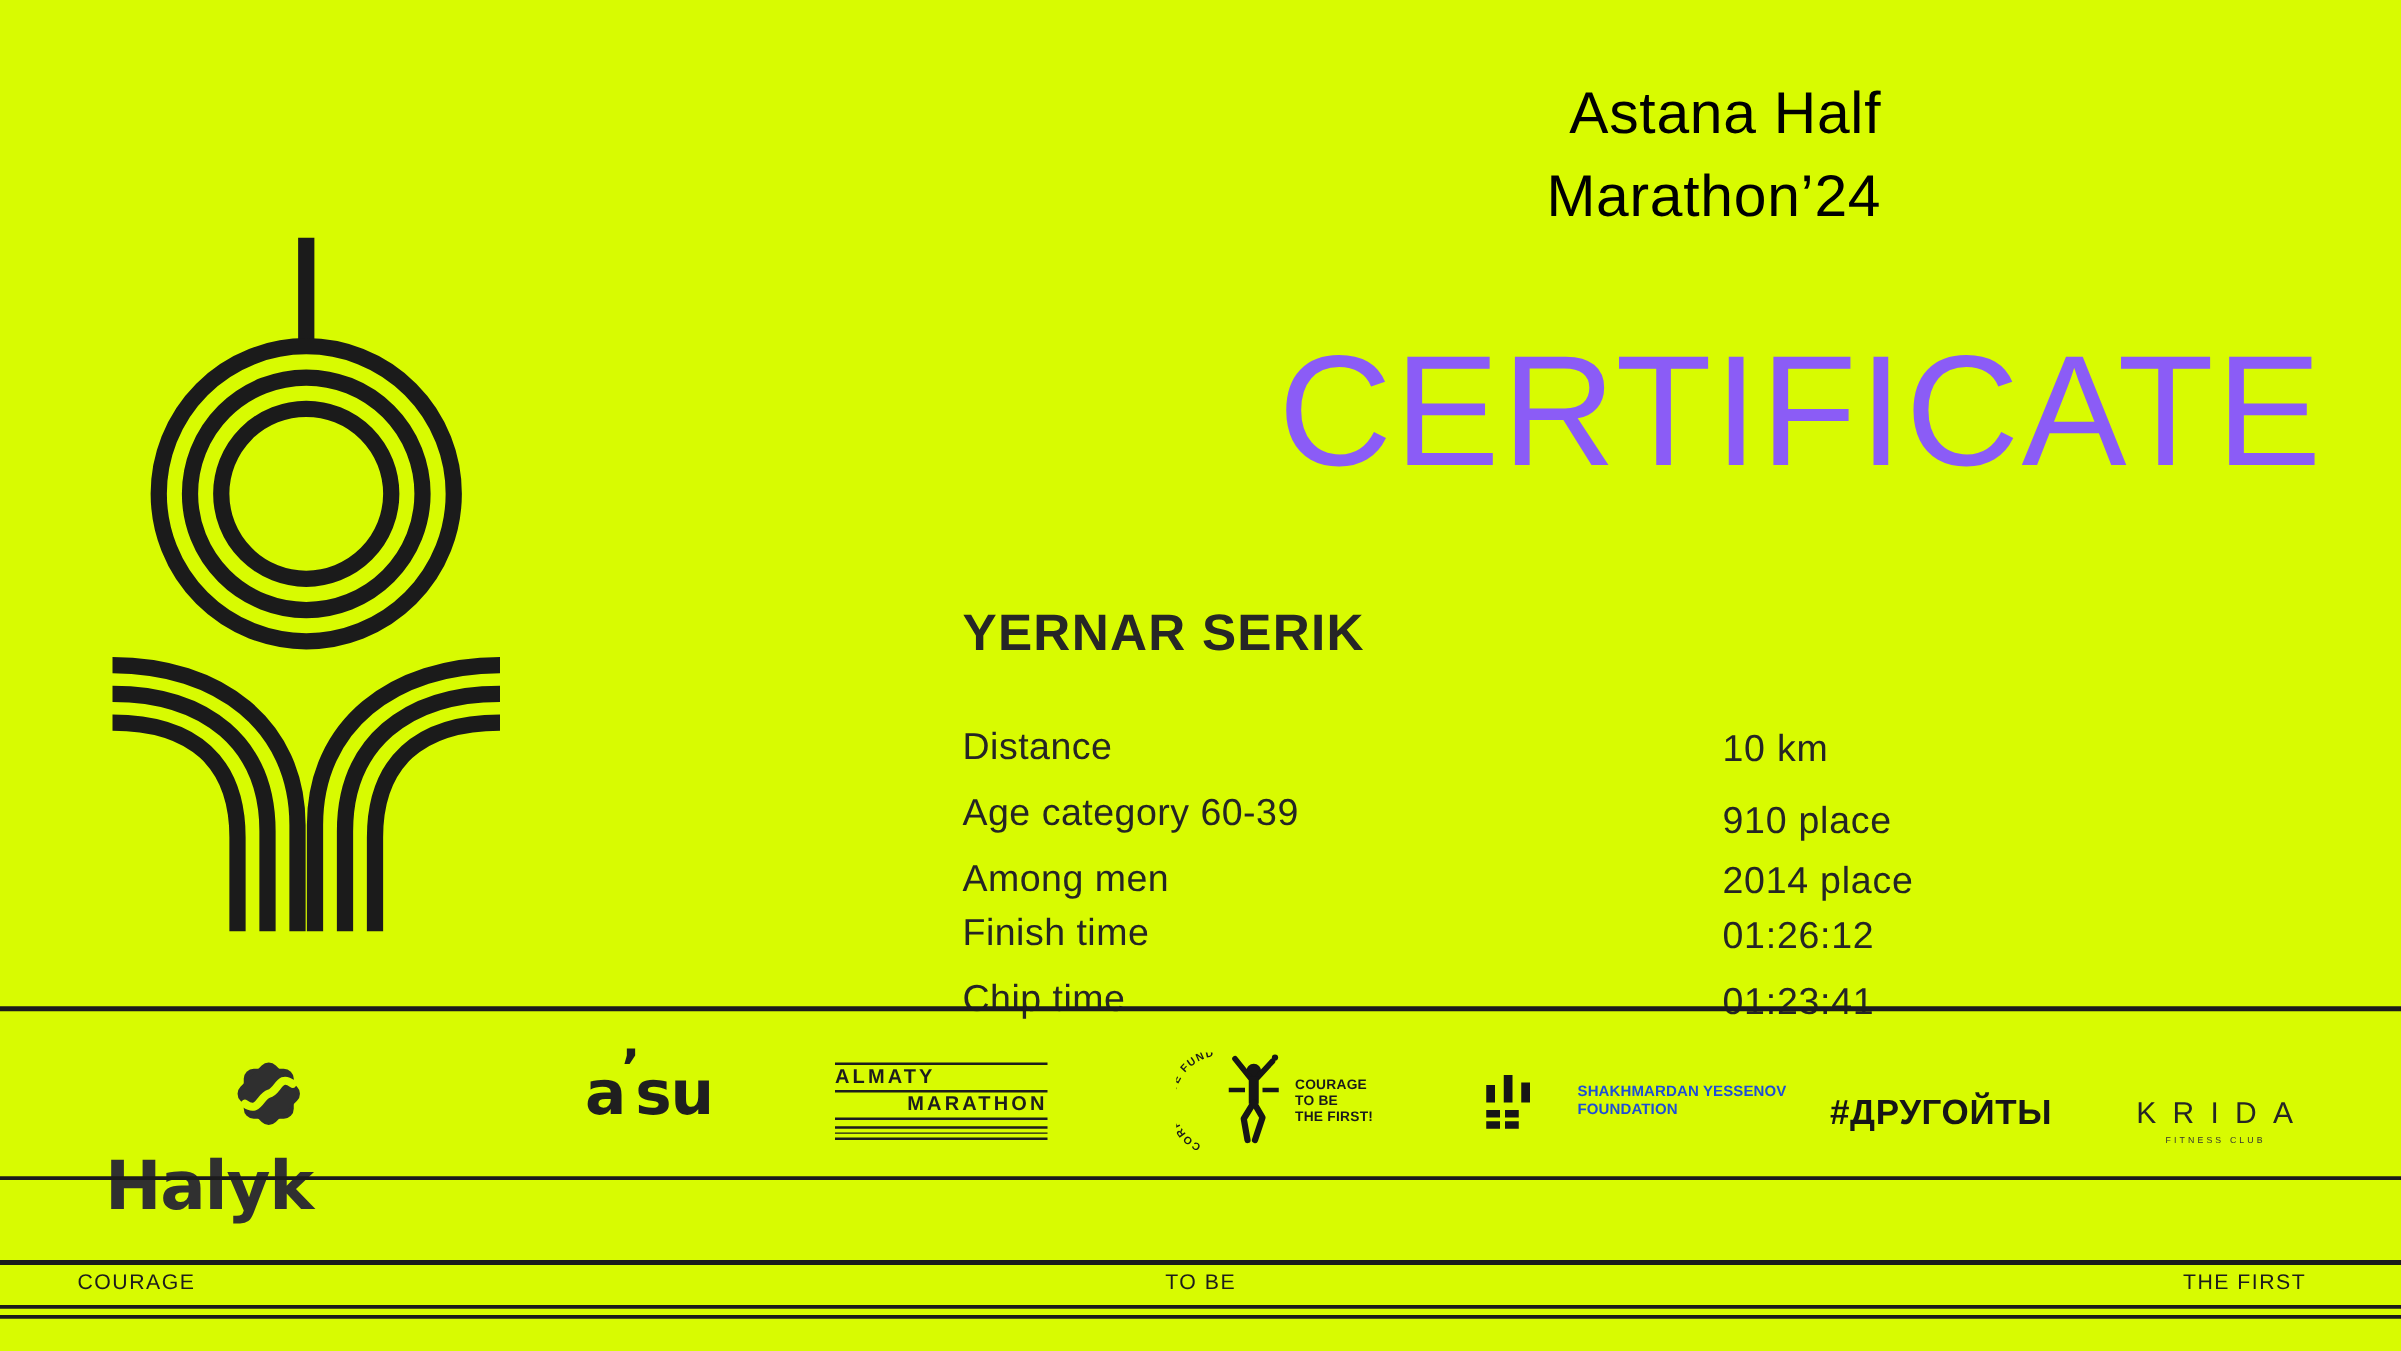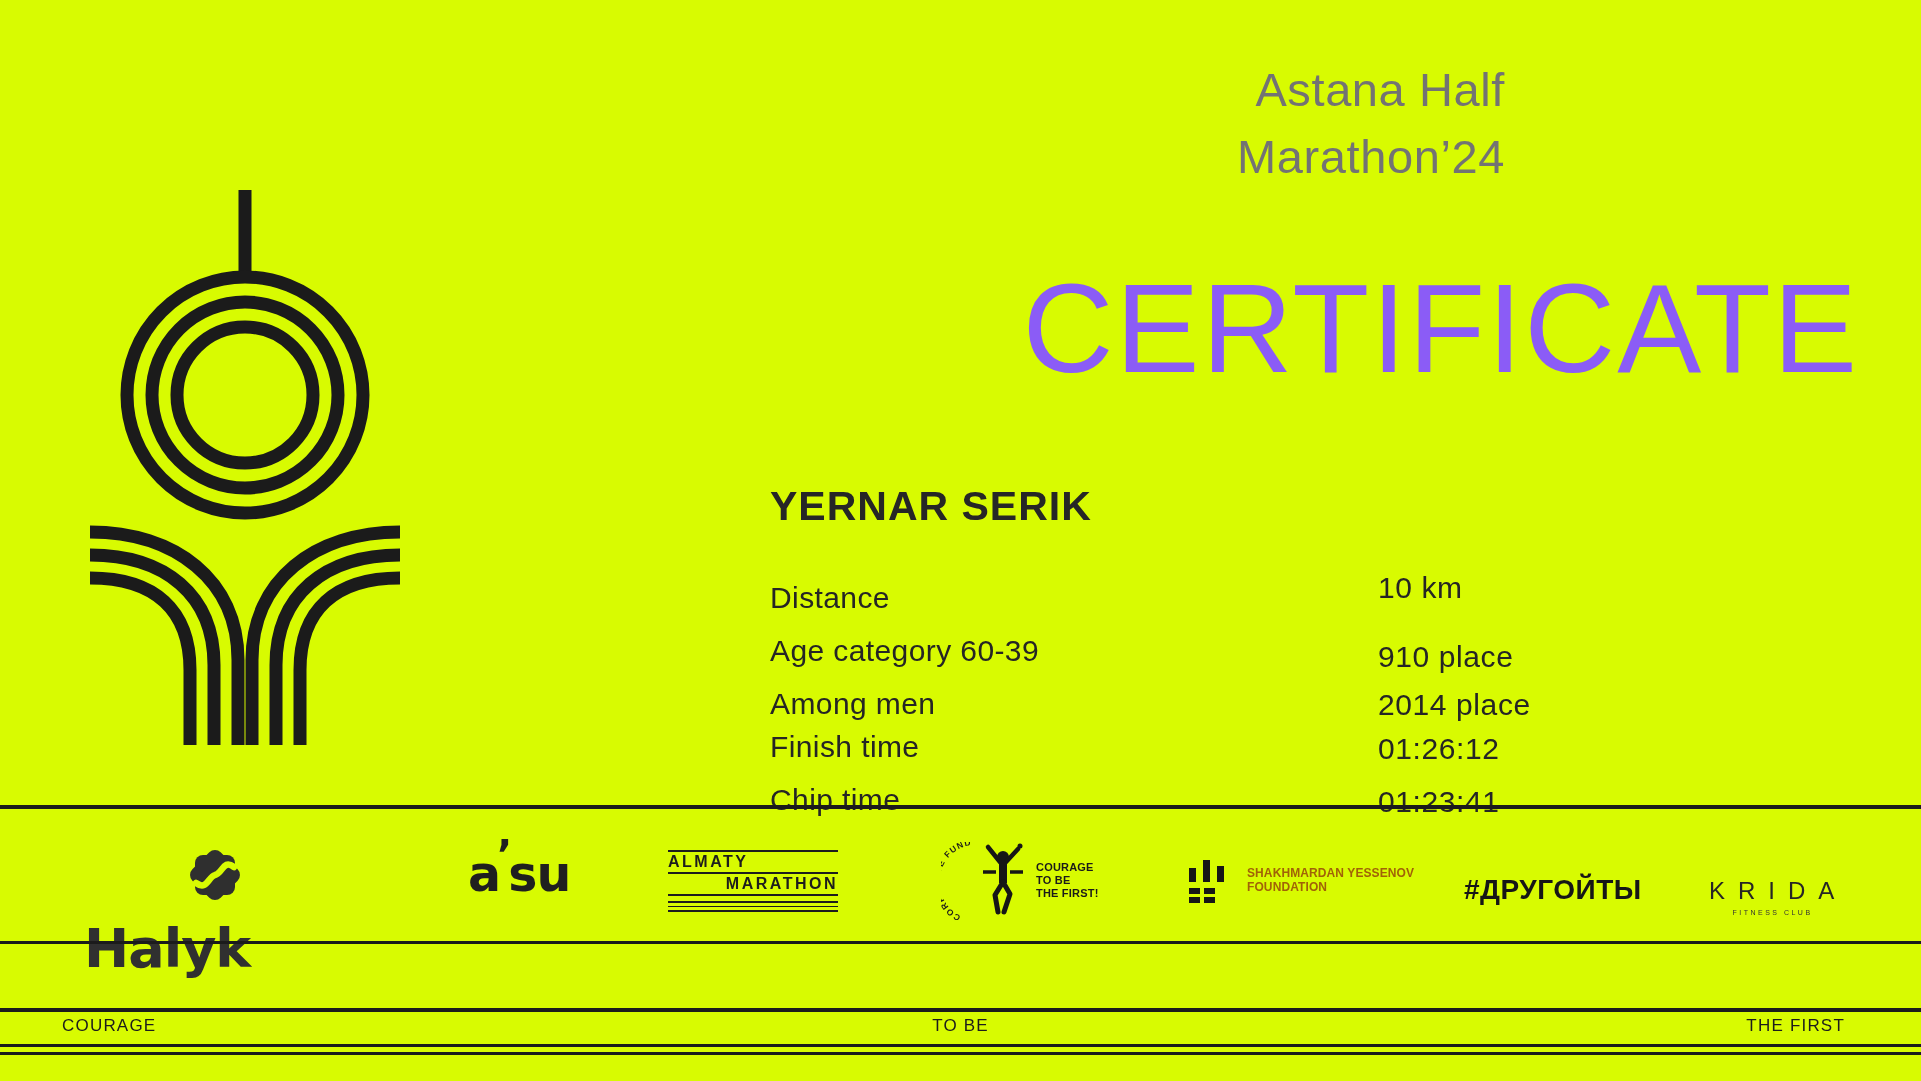--- a/index.html
+++ b/index.html
@@ -5,21 +5,21 @@
   html,body{margin:0;padding:0;background:#b9b9b9;}
   .cert{
     position:relative;width:1921px;height:1081px;overflow:hidden;
     background:#D8FB01;color:#202020;
     font-family:"Liberation Sans", sans-serif;
   }
   .abs{position:absolute;}
   
   .event-title{
     right:416px;top:56px;text-align:right;
-    font-size:47px;line-height:67px;font-weight:500;letter-spacing:.6px;color:#737373;
+    font-size:47px;line-height:67px;font-weight:500;letter-spacing:.6px;color:#000000;
     white-space:nowrap;
   }
   .cert-title{
     right:62px;top:266px;font-size:126px;line-height:1;font-weight:500;
     letter-spacing:2px;color:#8b5cf6;white-space:nowrap;
   }
   
   .runner-name{left:770px;top:483px;font-size:41px;font-weight:700;letter-spacing:1px;color:#262626;}
   .result-label{left:770px;font-size:30px;font-weight:400;letter-spacing:.4px;color:#252525;line-height:1.1;}
   .result-value{left:1378px;font-size:30px;font-weight:400;letter-spacing:.6px;color:#252525;line-height:1.1;}
@@ -31,21 +31,21 @@
   .halyk{left:84px;top:840px;display:flex;align-items:flex-end;gap:15px;flex-direction:column;}
   .halyk-word{font-family:"DejaVu Sans", sans-serif;font-size:54px;font-weight:700;color:#303030;letter-spacing:-1px;margin-top:-8px;}
   .asu{left:468px;top:846px;font-family:"DejaVu Sans", sans-serif;font-weight:700;font-size:49px;color:#1f1f1f;display:flex;letter-spacing:-1px;}
   .asu-accent{font-size:40px;position:relative;top:-14px;margin:0 -3px;}
   .almaty{left:668px;top:850px;width:170px;color:#1d1d1d;}
   .am-line{height:2px;background:#1d1d1d;}
   .am-thin{height:1.5px;background:#1d1d1d;}
   .am-word{font-size:16px;font-weight:700;letter-spacing:2.5px;line-height:20px;white-space:nowrap;}
   .am-word.right{padding-left:32px;text-align:right;}
   .corp-fund{left:941px;top:842px;}
-  .yessenov{left:1186px;top:856px;display:flex;gap:17px;color:#a16207;}
+  .yessenov{left:1186px;top:856px;display:flex;gap:32px;color:#1d4ed8;}
   .yes-text{margin-top:10px;font-size:12px;font-weight:800;line-height:14px;letter-spacing:.1px;white-space:nowrap;}
   .drugoity{left:1438px;top:874px;font-size:28px;font-weight:800;letter-spacing:.5px;color:#161616;white-space:nowrap;margin-left:26px;}
   .krida{left:1696px;top:877px;width:150px;text-align:center;color:#262626;}
   .krida-name{font-size:24px;font-weight:400;letter-spacing:13px;padding-left:13px;white-space:nowrap;}
   .krida-sub{font-size:7px;letter-spacing:2.5px;margin-top:4px;padding-left:3px;color:#333;}
   
   .strip-text{top:1016px;font-size:17px;font-weight:500;letter-spacing:1.2px;color:#1c1c1c;white-space:nowrap;}
   .strip-left{left:62px;}
   .strip-center{left:50%;transform:translateX(-50%);}
   .strip-right{right:76px;margin-left:14px;}
@@ -77,21 +77,21 @@
   <div class="abs event-title">
     <div>Astana Half</div>
     <div>Marathon’24</div>
   </div>
 
   <div class="abs cert-title">CERTIFICATE</div>
 
   <div class="abs runner-name">YERNAR SERIK</div>
 
   <div class="abs result-label" style="top:581px">Distance</div>
-  <div class="abs result-value" style="top:571px">10 km</div>
+  <div class="abs result-value" style="top:583px">10 km</div>
 
   <div class="abs result-label" style="top:634px">Age category 60-39</div>
   <div class="abs result-value" style="top:640px">910 place</div>
 
   <div class="abs result-label" style="top:687px">Among men</div>
   <div class="abs result-value" style="top:688px">2014 place</div>
 
   <div class="abs result-label" style="top:730px">Finish time</div>
   <div class="abs result-value" style="top:732px">01:26:12</div>
 

